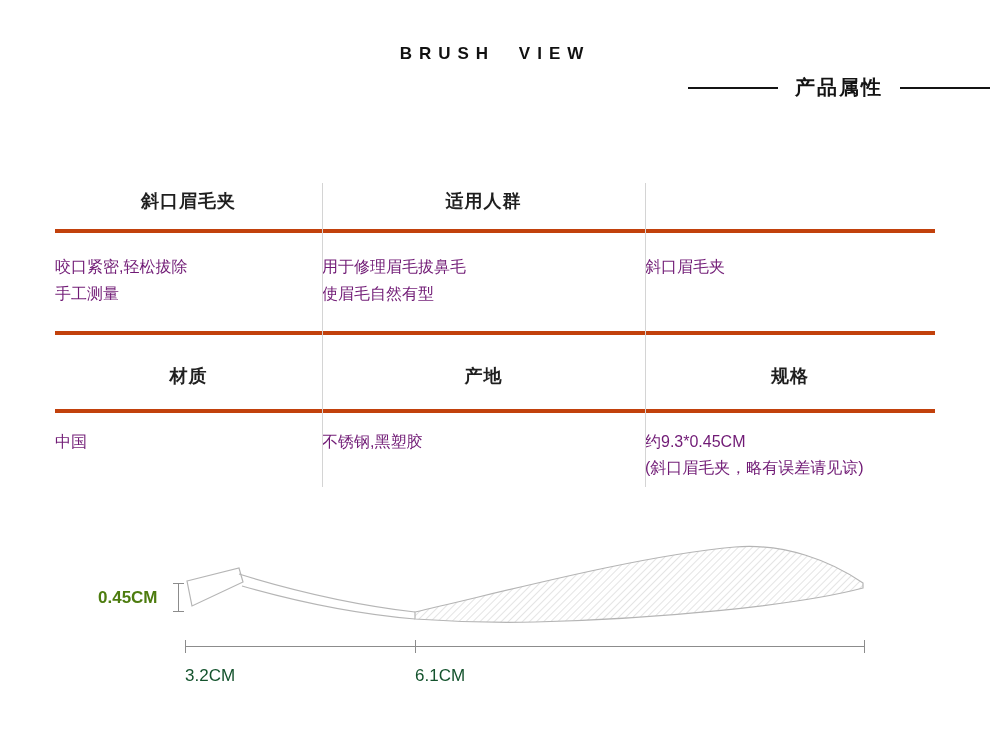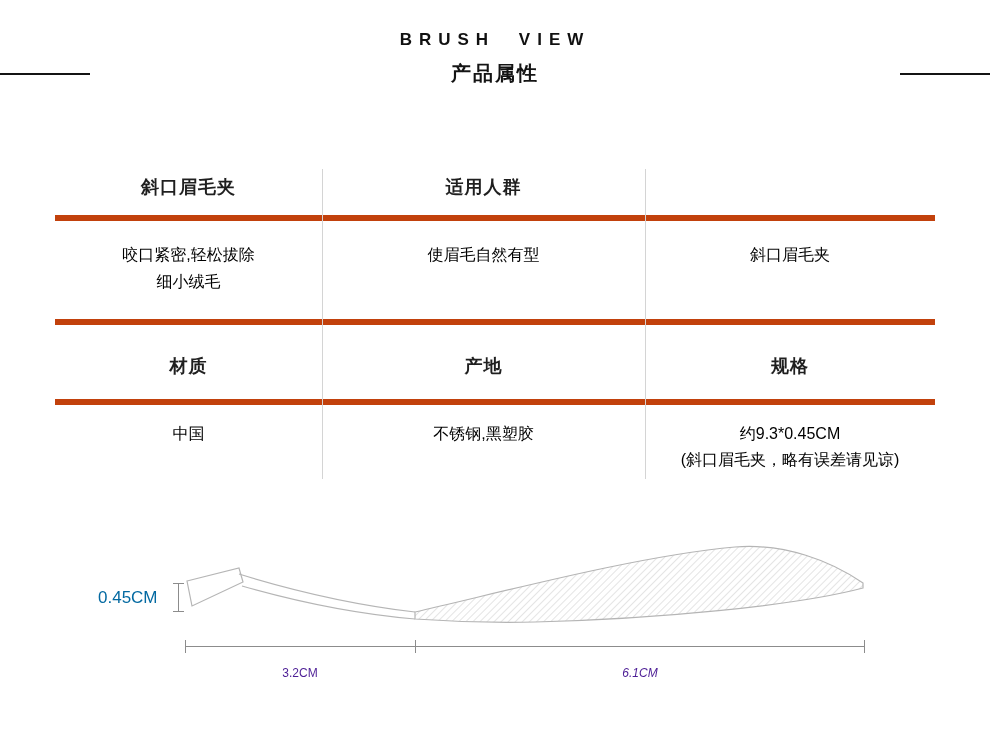--- a/index.html
+++ b/index.html
@@ -9,33 +9,33 @@
   .page {
     position: relative;
     width: 990px;
     height: 751px;
     margin: 0 auto;
     background: #ffffff;
     overflow: hidden;
   }
 
   
-  .header { padding-top: 30px; text-align: center; }
+  .header { padding-top: 44px; text-align: center; }
   .brand-title {
     font-size: 17px;
     font-weight: 700;
     letter-spacing: 7px;
     word-spacing: 12px;
     color: #111;
   }
   .section-title-row {
     margin-top: 10px;
     display: flex;
     align-items: center;
-    justify-content: space-between;
+    justify-content: flex-end;
   }
   .title-line { width: 90px; height: 2px; background: #141414; }
   .section-title {
     margin: 0 17px;
     font-size: 20px;
     font-weight: 700;
     color: #141414;
     letter-spacing: 2px;
   }
 
@@ -49,52 +49,53 @@
     position: absolute;
     top: 2px;
     bottom: 4px;
     width: 1px;
     background: #d4d4d4;
   }
   .col-divider.left  { left: 267px; }
   .col-divider.right { left: 590px; }
 
   .grid3 { display: grid; grid-template-columns: 267px 323px 290px; }
-  .hairline { border-bottom: 6px solid #c2410c; }
+  .hairline { border-bottom: 4px solid #c2410c; }
 
   .attr-hdr-cell {
     text-align: center;
     font-size: 18px;
     font-weight: 700;
     color: #1f1f1f;
     letter-spacing: 1px;
   }
   .row-hdr1 .attr-hdr-cell { padding: 8px 0 16px 0; }
   .row-hdr2 .attr-hdr-cell { padding: 29px 0 21px 0; }
 
   .attr-val-cell {
-    text-align: center;
+    text-align: left;
     font-size: 16px;
-    color: #000000;
+    color: #701a75;
     line-height: 27px;
   }
   .row-val1 .attr-val-cell { padding: 20px 0 24px 0; }
   .row-val2 .attr-val-cell { padding: 16px 0 10px 0; line-height: 26px; }
 
   
   .diagram { position: absolute; left: 0; top: 528px; width: 990px; height: 200px; }
 
   .tweezer-svg { position: absolute; left: 175px; top: 2px; }
 
   .thickness-label {
     position: absolute;
     left: 98px;
     top: 60px;
     font-size: 17px;
-    color: #0369a1;
+    color: #4d7c0f;
+    font-weight: bold;
   }
   .thickness-bracket {
     position: absolute;
     left: 173px;
     top: 55px;
     width: 11px;
     height: 29px;
     display: flex;
     flex-direction: column;
     align-items: center;
@@ -105,26 +106,26 @@
 
   .dim { position: absolute; left: 185px; top: 112px; width: 680px; height: 52px; }
   .dim-line { position: absolute; left: 0; right: 0; top: 6px; height: 1px; background: #8c8c8c; }
   .dim-tick { position: absolute; top: 0; width: 1px; height: 13px; background: #8c8c8c; }
   .dim-tick.t-left { left: 0; }
   .dim-tick.t-mid  { left: 230px; }
   .dim-tick.t-right{ left: 679px; }
   .dim-label {
     position: absolute;
     top: 26px;
-    text-align: center;
-    font-size: 12px;
-    color: #4c1d95;
+    text-align: left;
+    font-size: 17px;
+    color: #14532d;
   }
   .dim-label.l-left  { left: 0;     width: 230px; }
-  .dim-label.l-right { left: 230px; width: 450px; font-style: italic; }
+  .dim-label.l-right { left: 230px; width: 450px; }
 </style>
 </head>
 <body>
 
 <div class="page">
 
   <div class="header">
     <div class="brand-title">BRUSH VIEW</div>
     <div class="section-title-row">
       <span class="title-line"></span>
@@ -138,23 +139,24 @@
     <div class="col-divider right"></div>
 
     <div class="grid3 row-hdr1 hairline">
       <div class="attr-hdr-cell">斜口眉毛夹</div>
       <div class="attr-hdr-cell">适用人群</div>
     </div>
 
     <div class="grid3 row-val1 hairline">
       <div class="attr-val-cell">
         <div>咬口紧密,轻松拔除</div>
-        <div>细小绒毛</div>
-      </div>
-      <div class="attr-val-cell">
+        <div>手工测量</div>
+      </div>
+      <div class="attr-val-cell">
+        <div>用于修理眉毛拔鼻毛</div>
         <div>使眉毛自然有型</div>
       </div>
       <div class="attr-val-cell">
         <div>斜口眉毛夹</div>
       </div>
     </div>
 
     <div class="grid3 row-hdr2 hairline">
       <div class="attr-hdr-cell">材质</div>
       <div class="attr-hdr-cell">产地</div>

